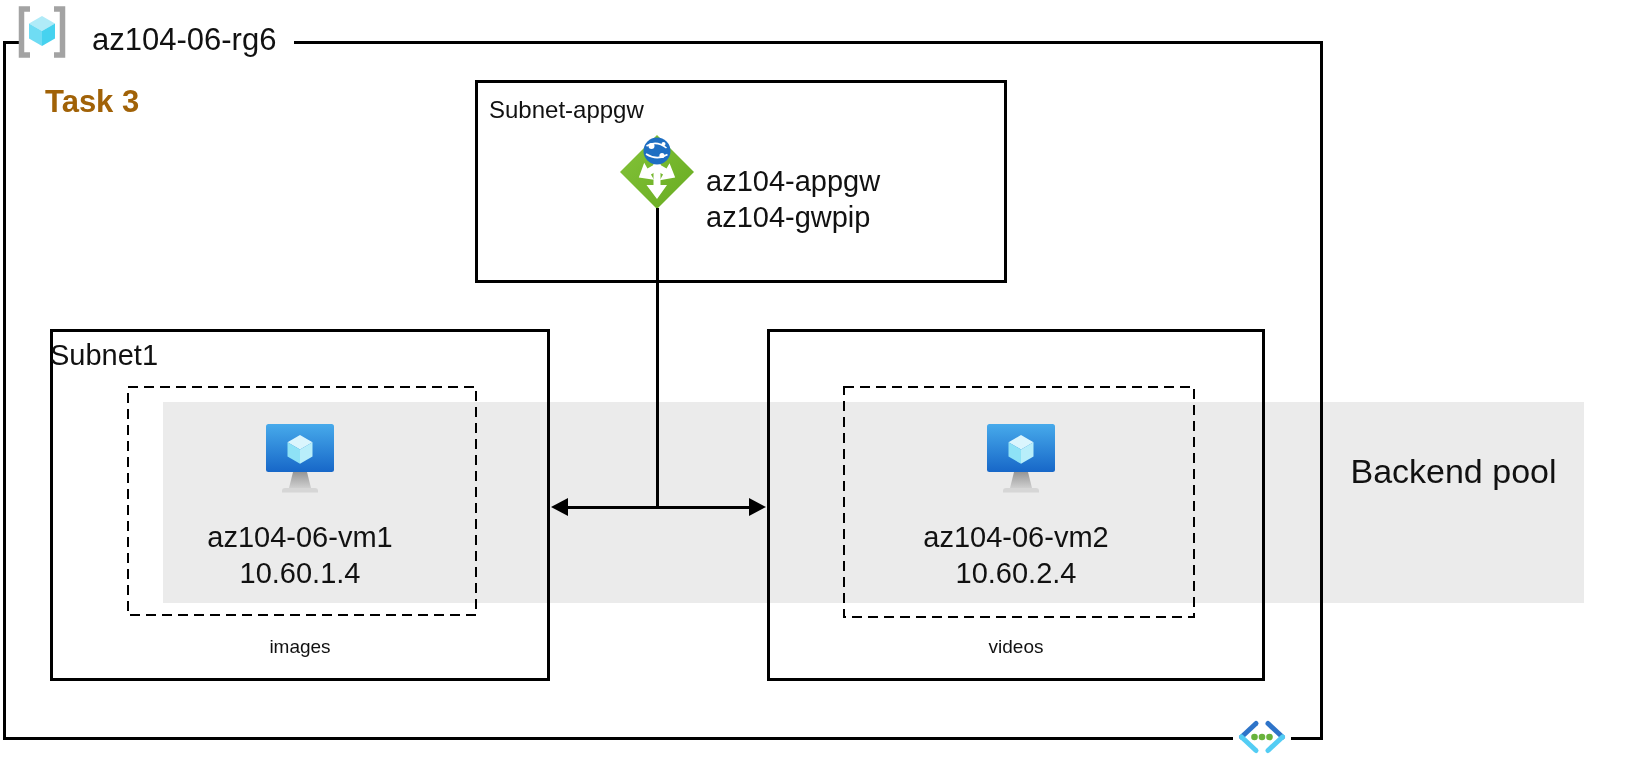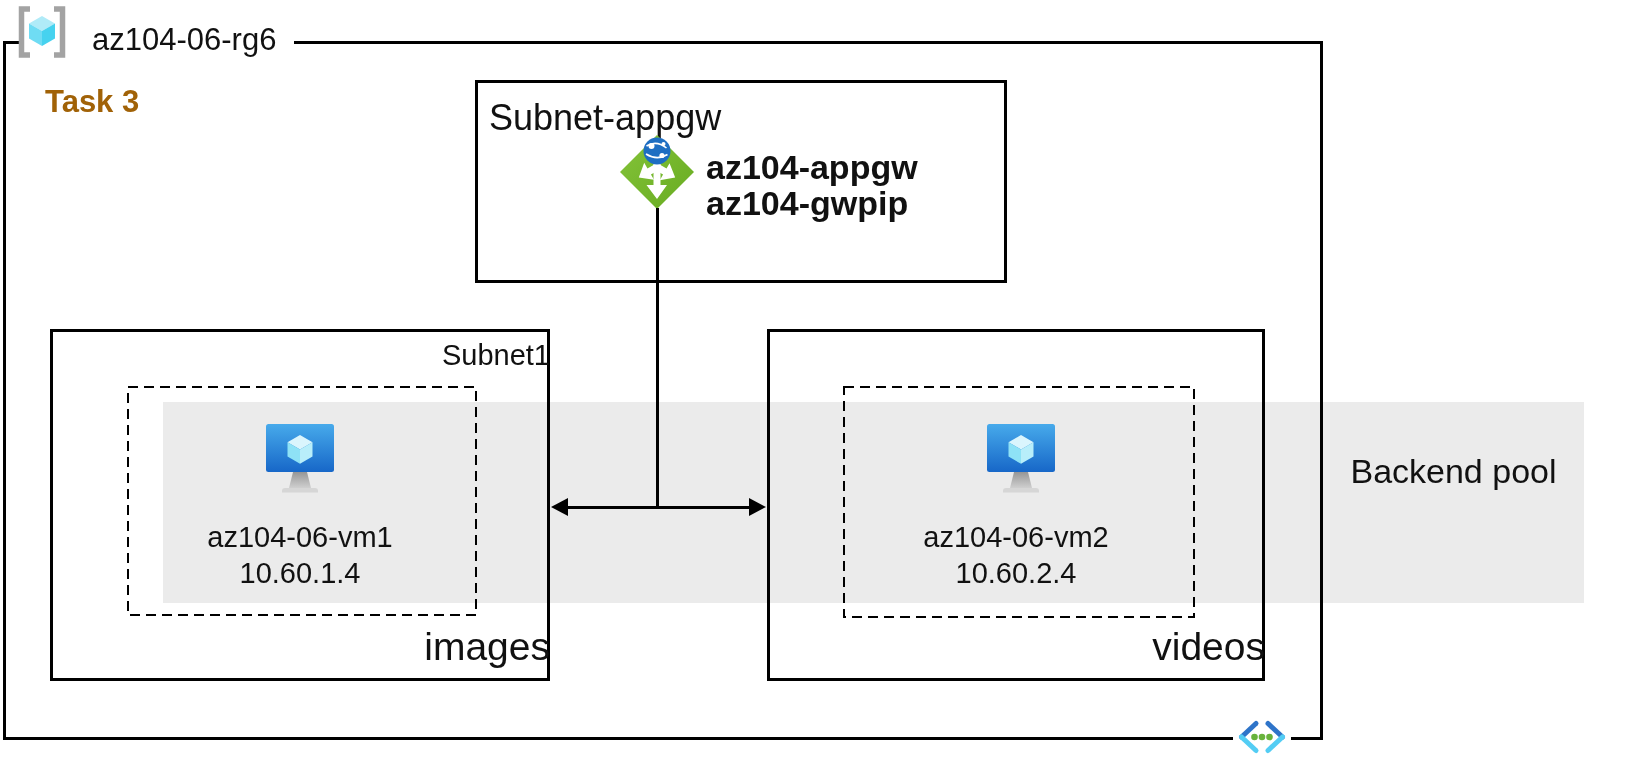--- a/index.html
+++ b/index.html
@@ -29,33 +29,33 @@
     font-size:31px;line-height:36px;white-space:nowrap;
   }
   .task-label{
     left:45px;top:84px;
     font-size:31px;line-height:36px;font-weight:bold;color:#a16207;white-space:nowrap;
   }
   .solid-box{
     border:3px solid #000;box-sizing:border-box;background:transparent;
   }
   .appgw-box{left:475px;top:80px;width:532px;height:203px;}
-  .appgw-title{left:489px;top:101px;font-size:36px;line-height:34px;white-space:nowrap;}
-  .appgw-names{left:706px;top:149px;font-size:34px;line-height:36px;white-space:nowrap;font-weight:bold;}
+  .appgw-title{left:489px;top:93px;font-size:24px;line-height:34px;white-space:nowrap;}
+  .appgw-names{left:706px;top:163px;font-size:29px;line-height:36px;white-space:nowrap;}
   .appgw-names span{display:block;}
   .subnet1-box{left:50px;top:329px;width:500px;height:352px;}
   .subnet2-box{left:767px;top:329px;width:498px;height:352px;}
-  .subnet-title{font-size:29px;line-height:34px;text-align:right;}
+  .subnet-title{font-size:29px;line-height:34px;text-align:left;}
   .s1-title{left:50px;top:338px;width:500px;}
   .s2-title{left:767px;top:338px;width:498px;}
   .vm-text{font-size:29px;line-height:36px;text-align:center;}
   .s1-vmtext{left:50px;top:519px;width:500px;text-align:center;}
   .s2-vmtext{left:767px;top:519px;width:498px;}
   .vm-text span{display:block;}
-  .caption{font-size:39px;line-height:34px;text-align:right;}
+  .caption{font-size:19px;line-height:34px;text-align:center;}
   .s1-caption{left:50px;top:630px;width:500px;}
   .s2-caption{left:767px;top:630px;width:498px;}
   .backend-label{
     left:1323px;top:451px;width:261px;
     font-size:34px;line-height:40px;text-align:center;white-space:nowrap;
   }
   
   .vline{left:656px;top:208px;width:3px;height:300px;background:#000;}
   .hline{left:560px;top:506px;width:202px;height:3px;background:#000;}
   .arrowhead{width:0;height:0;}

